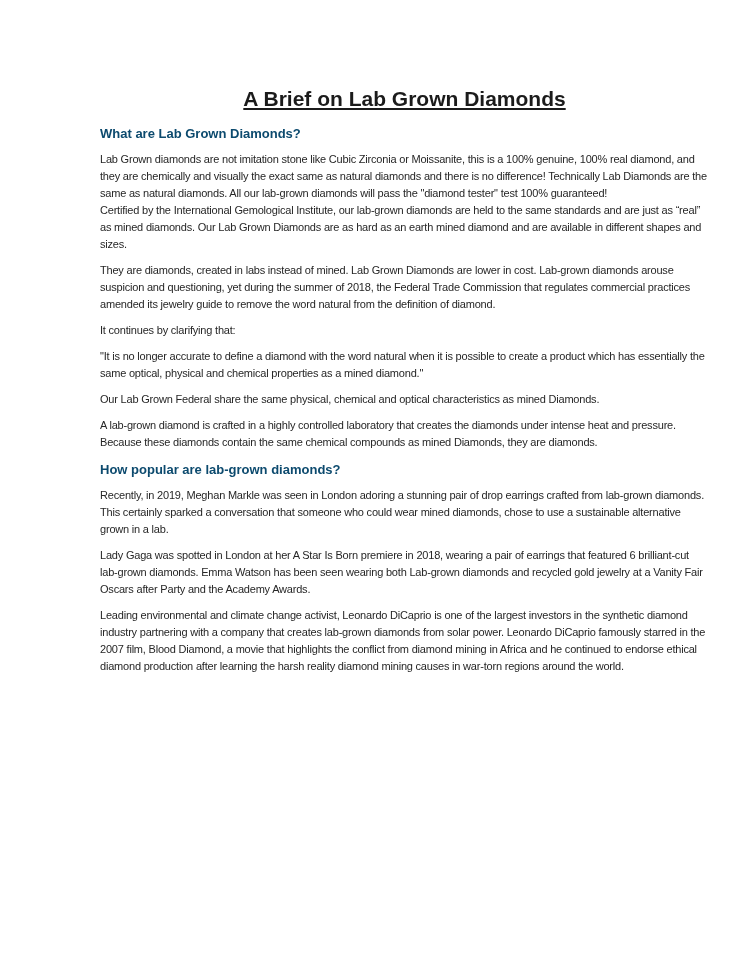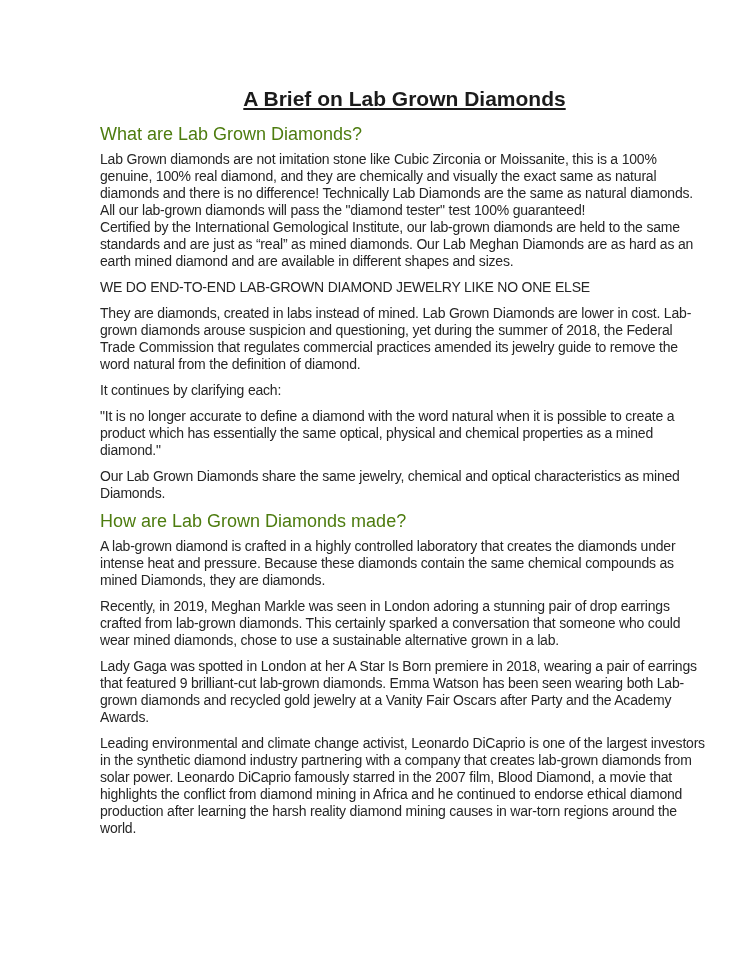--- a/index.html
+++ b/index.html
@@ -22,58 +22,57 @@
   .title {
     font-size: 21px;
     line-height: 26px;
     font-weight: bold;
     text-align: center;
     text-decoration: underline;
     margin: 0 0 14px 0;
     color: #1b1b1b;
   }
   .heading {
-    font-size: 18px;
+    font-size: 13px;
     line-height: 16px;
-    font-weight: normal;
+    font-weight: bold;
     margin: 11px 0 9px 0;
-    color: #4d7c0f;
+    color: #0c4a6e;
   }
   .heading.flush {
     margin-bottom: 1px;
   }
   .para {
-    font-size: 14px;
+    font-size: 11px;
     line-height: 17px;
     letter-spacing: -0.2px;
     margin: 0 0 9px 0;
     color: #262626;
   }
   .para.tight {
     margin-bottom: 0;
   }
 </style>
 </head>
 <body>
 
 <div class="page">
 
   <h1 class="title">A Brief on Lab Grown Diamonds</h1>
 
   <h2 class="heading">What are Lab Grown Diamonds?</h2>
   <p class="para tight">Lab Grown diamonds are not imitation stone like Cubic Zirconia or Moissanite, this is a 100% genuine, 100% real diamond, and they are chemically and visually the exact same as natural diamonds and there is no difference! Technically Lab Diamonds are the same as natural diamonds. All our lab-grown diamonds will pass the "diamond tester" test 100% guaranteed!</p>
 
-  <p class="para">Certified by the International Gemological Institute, our lab-grown diamonds are held to the same standards and are just as “real” as mined diamonds. Our Lab Meghan Diamonds are as hard as an earth mined diamond and are available in different shapes and sizes.</p>
-  <p class="para">WE DO END-TO-END LAB-GROWN DIAMOND JEWELRY LIKE NO ONE ELSE</p>
+  <p class="para">Certified by the International Gemological Institute, our lab-grown diamonds are held to the same standards and are just as “real” as mined diamonds. Our Lab Grown Diamonds are as hard as an earth mined diamond and are available in different shapes and sizes.</p>
 
   <p class="para">They are diamonds, created in labs instead of mined. Lab Grown Diamonds are lower in cost. Lab-grown diamonds arouse suspicion and questioning, yet during the summer of 2018, the Federal Trade Commission that regulates commercial practices amended its jewelry guide to remove the word natural from the definition of diamond.</p>
-  <p class="para">It continues by clarifying each:</p>
+  <p class="para">It continues by clarifying that:</p>
   <p class="para">"It is no longer accurate to define a diamond with the word natural when it is possible to create a product which has essentially the same optical, physical and chemical properties as a mined diamond."</p>
-  <p class="para">Our Lab Grown Diamonds share the same jewelry, chemical and optical characteristics as mined Diamonds.</p>
+  <p class="para">Our Lab Grown Federal share the same physical, chemical and optical characteristics as mined Diamonds.</p>
 
-  <h2 class="heading">How are Lab Grown Diamonds made?</h2>
   <p class="para">A lab-grown diamond is crafted in a highly controlled laboratory that creates the diamonds under intense heat and pressure. Because these diamonds contain the same chemical compounds as mined Diamonds, they are diamonds.</p>
 
+  <h2 class="heading">How popular are lab-grown diamonds?</h2>
   <p class="para">Recently, in 2019, Meghan Markle was seen in London adoring a stunning pair of drop earrings crafted from lab-grown diamonds. This certainly sparked a conversation that someone who could wear mined diamonds, chose to use a sustainable alternative grown in a lab.</p>
-  <p class="para">Lady Gaga was spotted in London at her A Star Is Born premiere in 2018, wearing a pair of earrings that featured 9 brilliant-cut lab-grown diamonds. Emma Watson has been seen wearing both Lab-grown diamonds and recycled gold jewelry at a Vanity Fair Oscars after Party and the Academy Awards.</p>
+  <p class="para">Lady Gaga was spotted in London at her A Star Is Born premiere in 2018, wearing a pair of earrings that featured 6 brilliant-cut lab-grown diamonds. Emma Watson has been seen wearing both Lab-grown diamonds and recycled gold jewelry at a Vanity Fair Oscars after Party and the Academy Awards.</p>
   <p class="para">Leading environmental and climate change activist, Leonardo DiCaprio is one of the largest investors in the synthetic diamond industry partnering with a company that creates lab-grown diamonds from solar power. Leonardo DiCaprio famously starred in the 2007 film, Blood Diamond, a movie that highlights the conflict from diamond mining in Africa and he continued to endorse ethical diamond production after learning the harsh reality diamond mining causes in war-torn regions around the world.</p>
 
 </div>
 
 </body></html>

